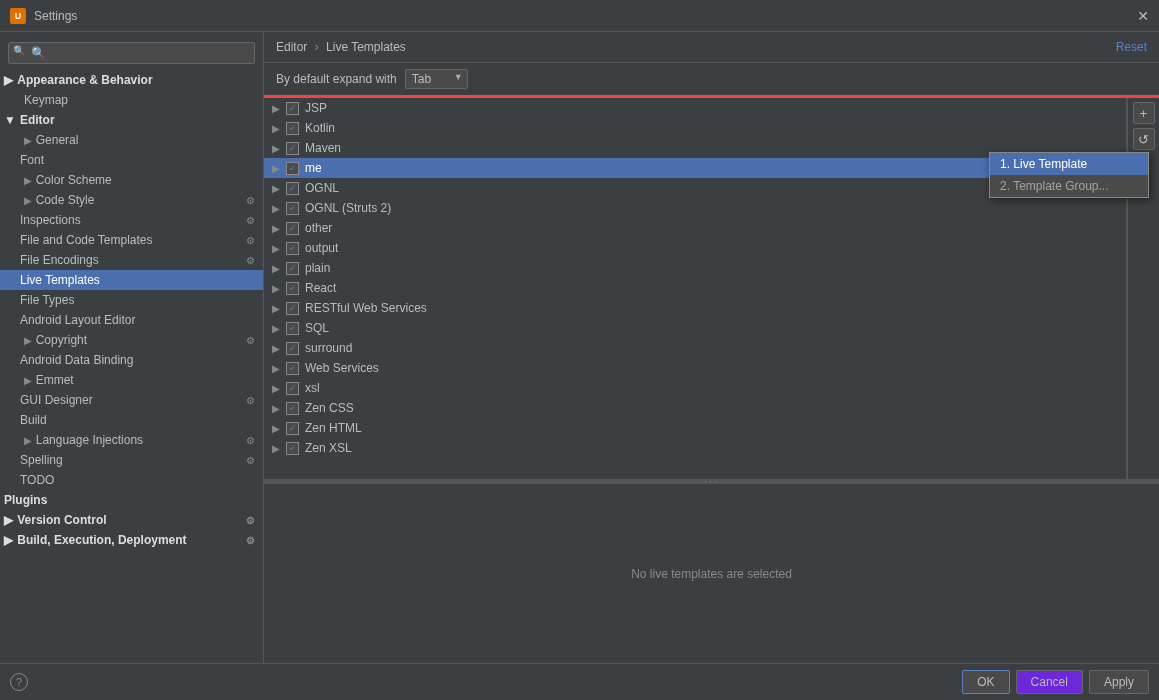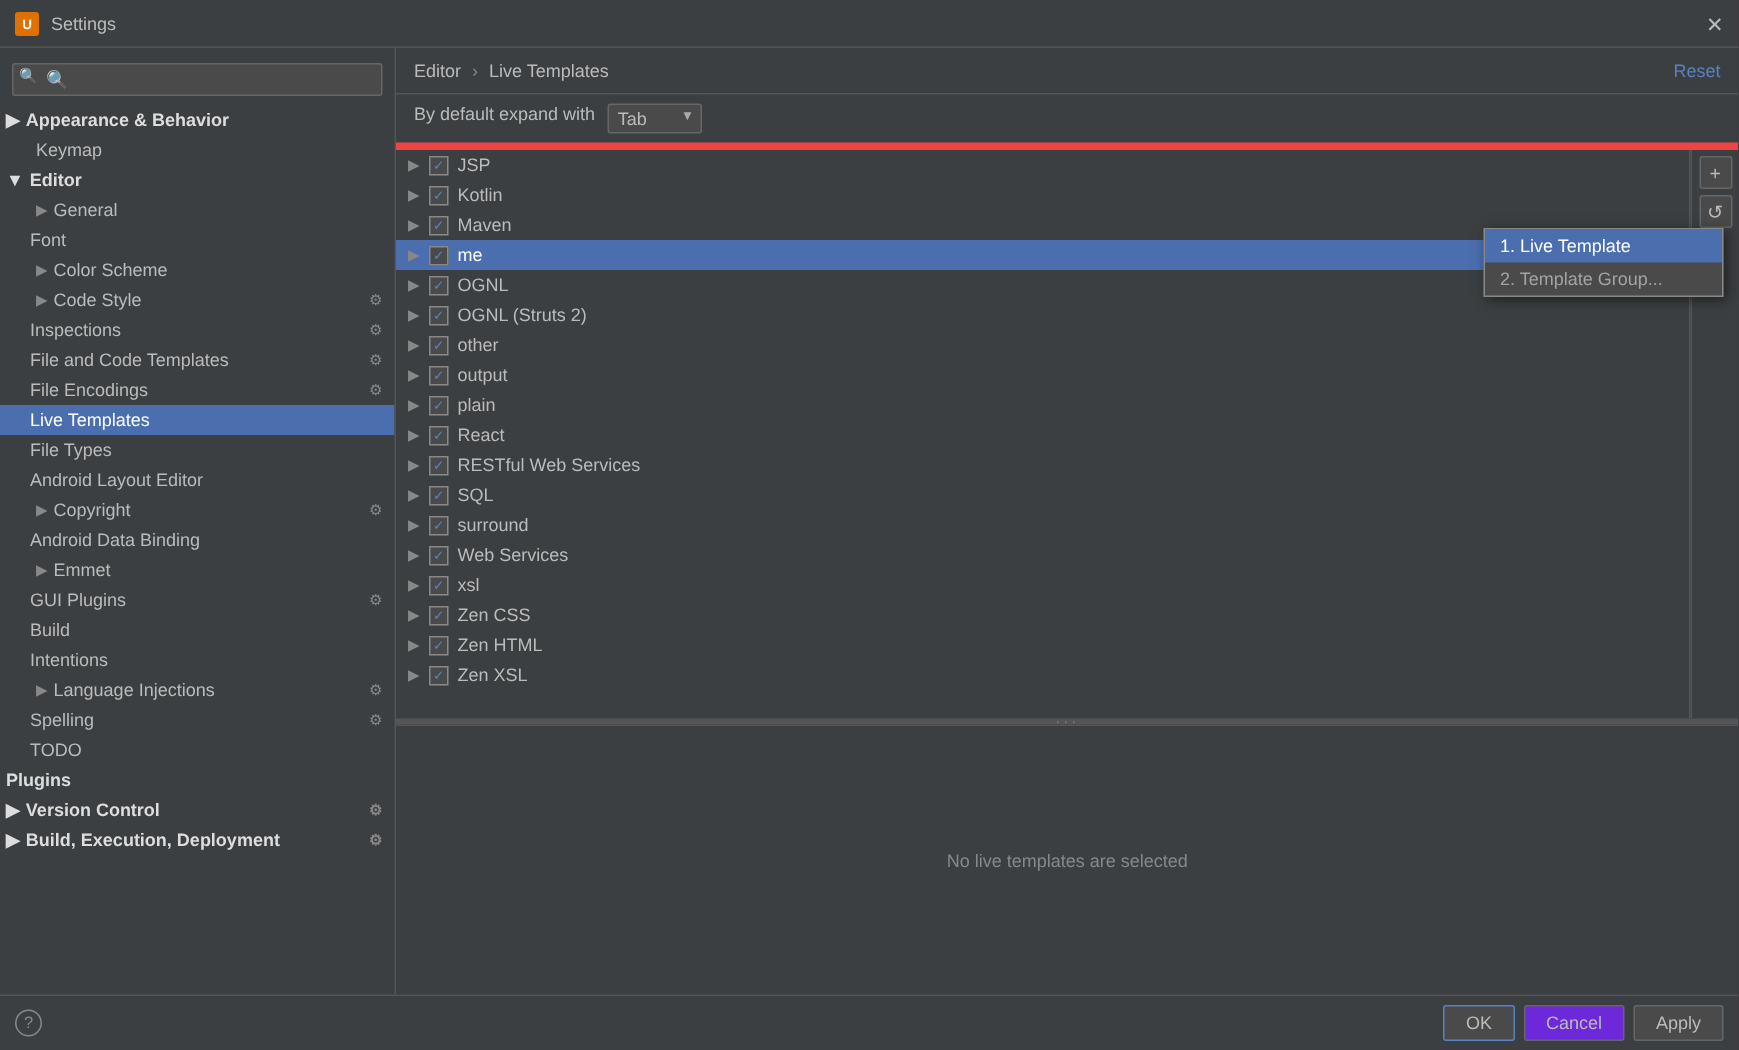--- a/index.html
+++ b/index.html
@@ -26,21 +26,21 @@
     .sidebar-badge { margin-left: auto; color: #888; font-size: 10px; }
 
     
     .main { flex: 1; display: flex; flex-direction: column; background: #3c3f41; overflow: hidden; position: relative; }
     .main-header { padding: 8px 12px; display: flex; align-items: center; justify-content: space-between; border-bottom: 1px solid #555; }
     .breadcrumb { color: #bbb; font-size: 12px; }
     .breadcrumb .sep { margin: 0 4px; color: #888; }
     .breadcrumb .current { color: #bbb; }
     .reset-btn { color: #5882c4; font-size: 12px; cursor: pointer; background: none; border: none; }
 
-    .toolbar-row { padding: 6px 12px; display: flex; align-items: flex-start; gap: 8px; border-bottom: 5px solid #ef4444; }
+    .toolbar-row { padding: 6px 12px; display: flex; align-items: center; gap: 8px; border-bottom: 3px solid #ef4444; }
     .toolbar-label { color: #bbb; font-size: 12px; }
     .toolbar-select { background: #4a4a4a; border: 1px solid #666; color: #bbb; padding: 2px 20px 2px 6px; font-size: 12px; border-radius: 2px; cursor: pointer; appearance: none; -webkit-appearance: none; position: relative; }
     .select-wrapper { position: relative; display: inline-block; }
     .select-wrapper::after { content: '▼'; position: absolute; right: 5px; top: 3px; font-size: 9px; color: #aaa; pointer-events: none; }
 
     .main-body { display: flex; flex: 1; overflow: hidden; }
 
     
     .tree-panel { flex: 1; overflow-y: auto; background: #3c3f41; border-right: 1px solid #555; }
     .tree-item { padding: 3px 8px; display: flex; align-items: center; gap: 4px; cursor: pointer; color: #bbb; font-size: 12px; white-space: nowrap; }
@@ -171,31 +171,28 @@
       <div class="sidebar-item level2">
         <span>Android Data Binding</span>
       </div>
 
       <div class="sidebar-item level1">
         <span style="font-size:10px;color:#888;">▶</span>
         <span>Emmet</span>
       </div>
 
       <div class="sidebar-item level2">
-        <span>GUI Plugins</span>
+        <span>GUI Designer</span>
         <span class="sidebar-badge">⚙</span>
       </div>
 
       <div class="sidebar-item level2">
         <span>Build</span>
       </div>
 
-      <div class="sidebar-item level2">
-        <span>Intentions</span>
-      </div>
 
       <div class="sidebar-item level1">
         <span style="font-size:10px;color:#888;">▶</span>
         <span>Language Injections</span>
         <span class="sidebar-badge">⚙</span>
       </div>
 
       <div class="sidebar-item level2">
         <span>Spelling</span>
         <span class="sidebar-badge">⚙</span>

